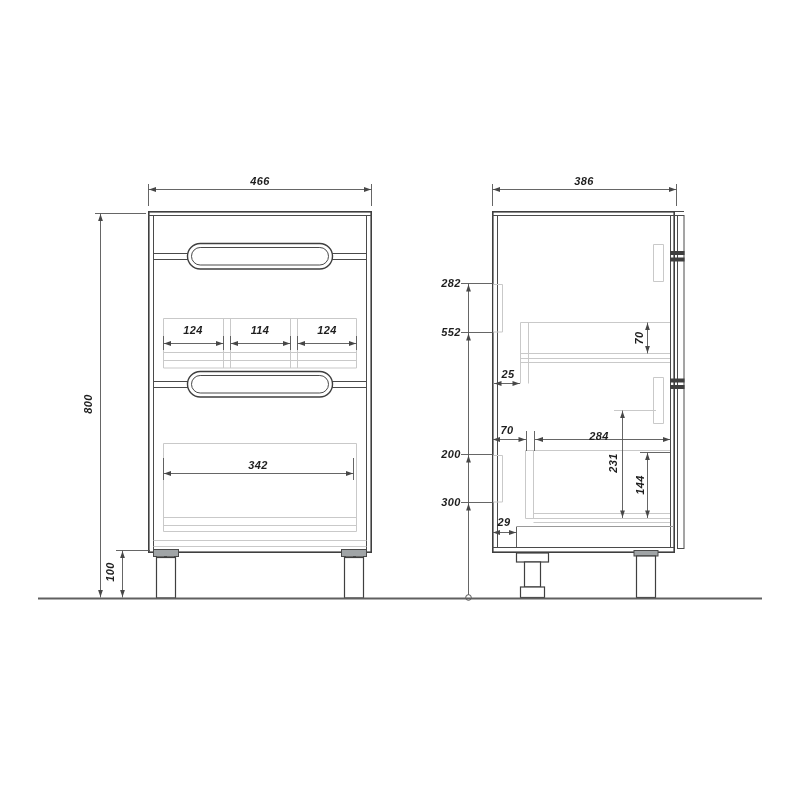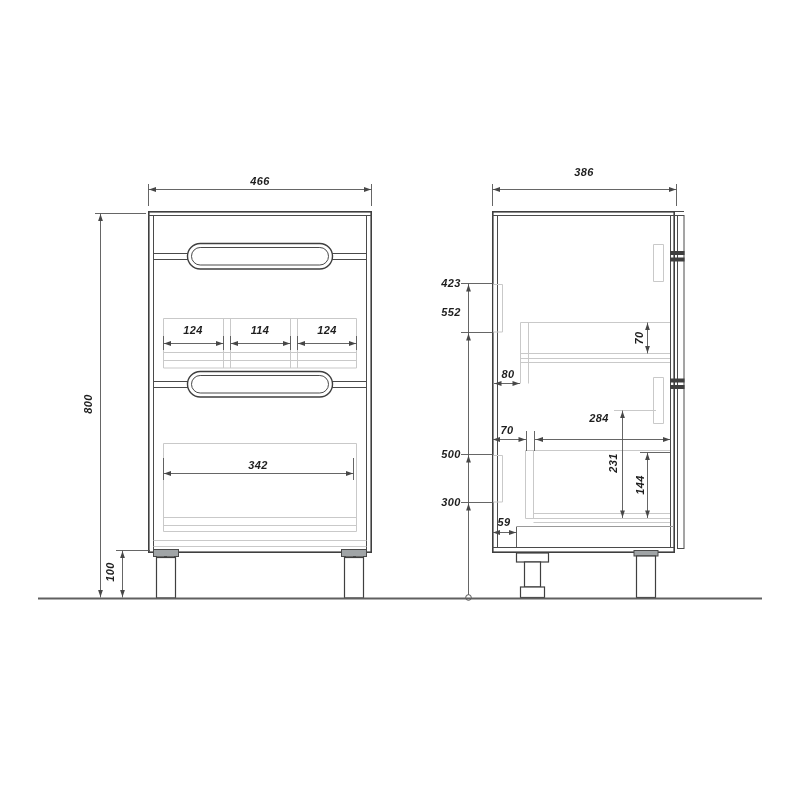--- a/index.html
+++ b/index.html
@@ -159,26 +159,26 @@
   </svg>
 
   <div class="dim-label" style="left:260px;top:181px">466</div>
   <div class="dim-label vert" style="left:88px;top:404px">800</div>
   <div class="dim-label vert" style="left:110px;top:572px">100</div>
   <div class="dim-label" style="left:193px;top:330px">124</div>
   <div class="dim-label" style="left:260px;top:330px">114</div>
   <div class="dim-label" style="left:327px;top:330px">124</div>
   <div class="dim-label" style="left:258px;top:465px">342</div>
 
-  <div class="dim-label" style="left:584px;top:172px">386</div>
-  <div class="dim-label" style="left:451px;top:283px">423</div>
-  <div class="dim-label" style="left:451px;top:312px">552</div>
-  <div class="dim-label" style="left:451px;top:454px">500</div>
+  <div class="dim-label" style="left:584px;top:181px">386</div>
+  <div class="dim-label" style="left:451px;top:283px">282</div>
+  <div class="dim-label" style="left:451px;top:332px">552</div>
+  <div class="dim-label" style="left:451px;top:454px">200</div>
   <div class="dim-label" style="left:451px;top:502px">300</div>
-  <div class="dim-label" style="left:508px;top:374px">80</div>
+  <div class="dim-label" style="left:508px;top:374px">25</div>
   <div class="dim-label vert" style="left:639px;top:338px">70</div>
   <div class="dim-label" style="left:507px;top:430px">70</div>
-  <div class="dim-label" style="left:599px;top:418px">284</div>
+  <div class="dim-label" style="left:599px;top:436px">284</div>
   <div class="dim-label vert" style="left:613px;top:463px">231</div>
   <div class="dim-label vert" style="left:640px;top:485px">144</div>
-  <div class="dim-label" style="left:504px;top:522px">59</div>
+  <div class="dim-label" style="left:504px;top:522px">29</div>
 
 </div>
 
 </body></html>

